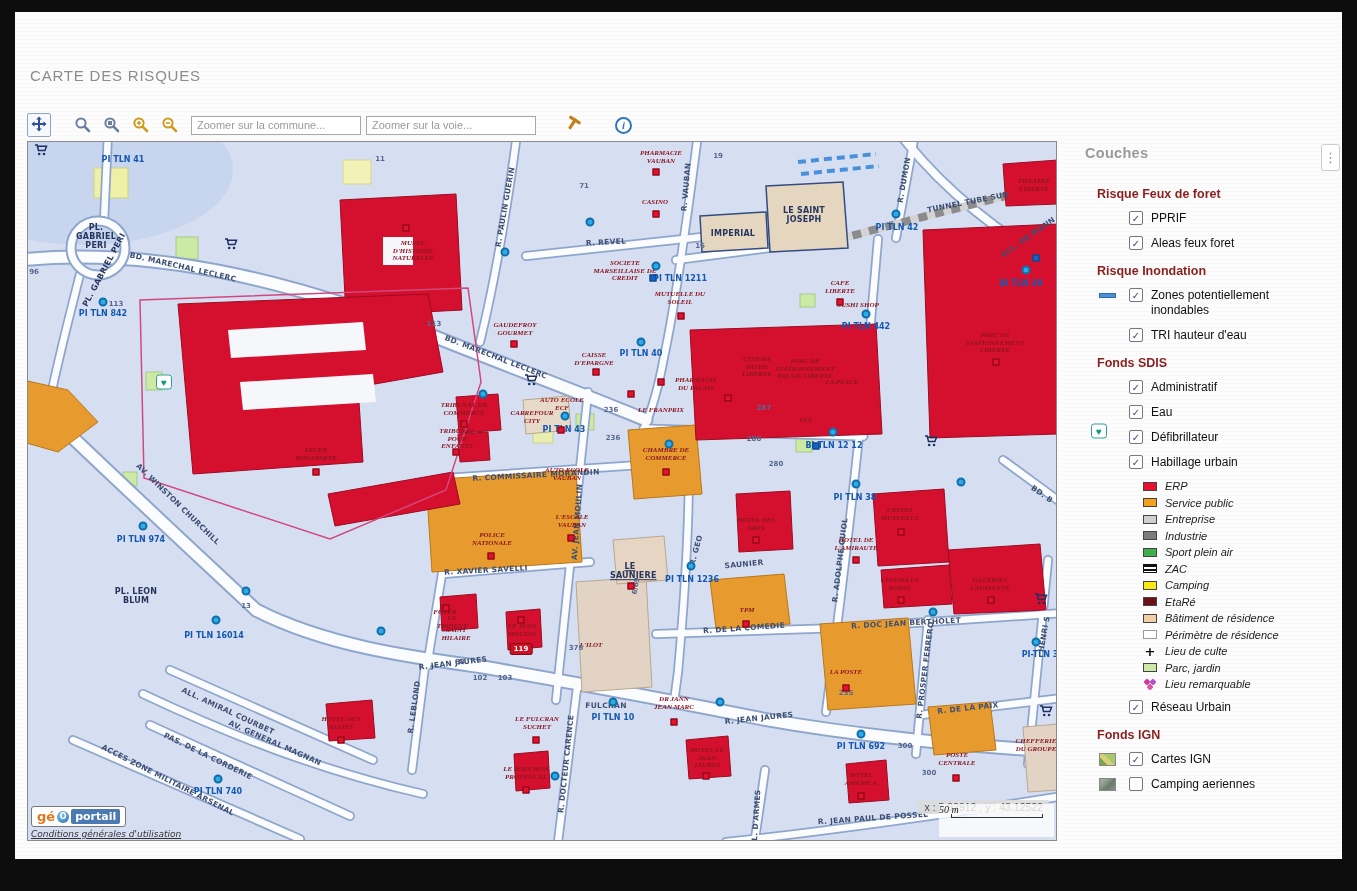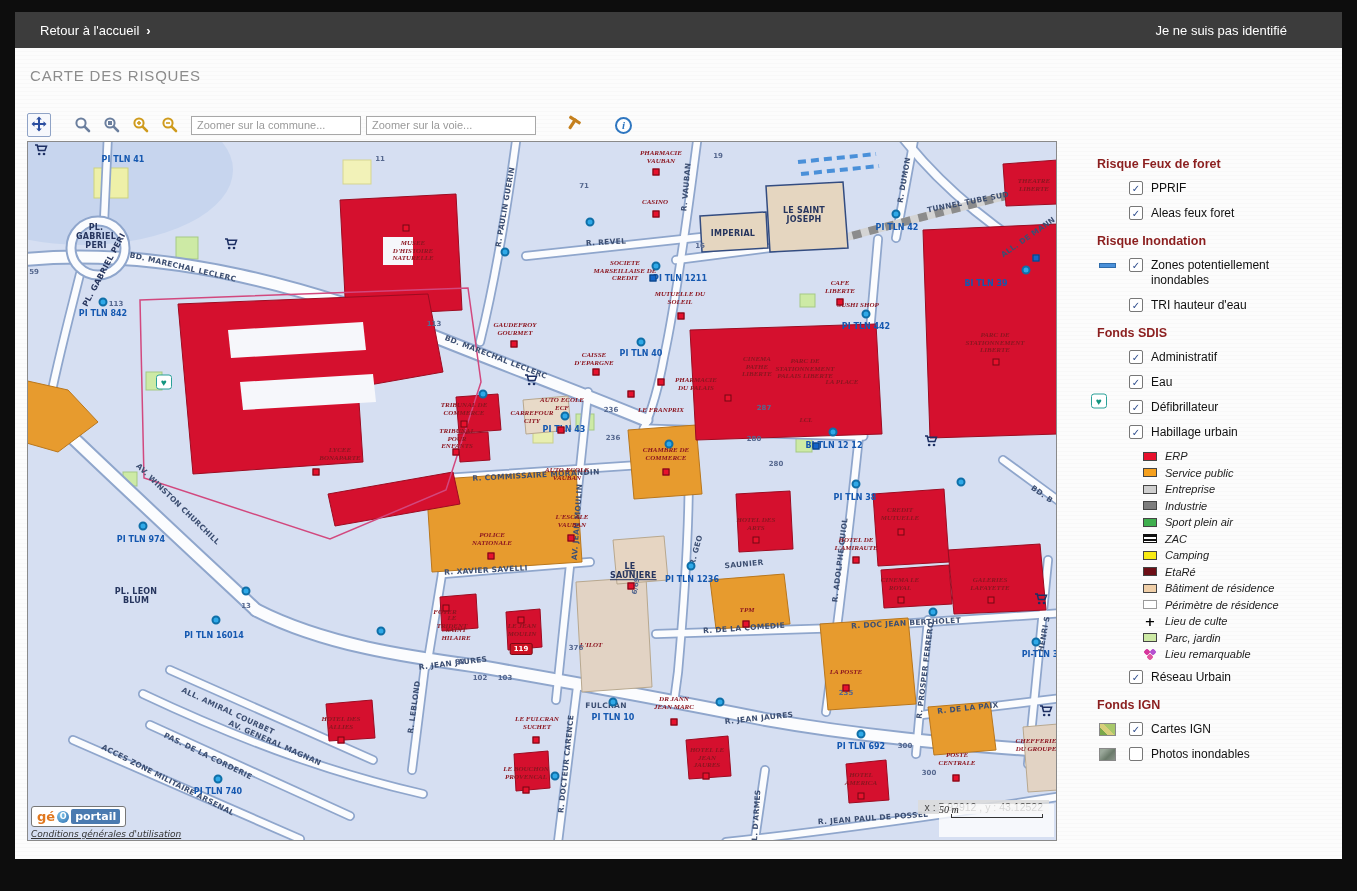--- a/index.html
+++ b/index.html
@@ -104,27 +104,20 @@
       background:radial-gradient(circle at 4px 3px,#d6359c 0 2.5px,transparent 3px),
                  radial-gradient(circle at 10px 3px,#b44fd0 0 2.5px,transparent 3px),
                  radial-gradient(circle at 7px 8px,#e0559f 0 2.5px,transparent 3px); }
 </style>
 </head>
 <body>
 
 <div class="frame">
   <div class="page">
 
-    <div class="topbar">
-      <a class="back">
-        <span>Retour à l'accueil</span>
-        <span class="chev">›</span>
-      </a>
-      <span class="user">Je ne suis pas identifié</span>
-    </div>
 
     <h1 class="title">CARTE DES RISQUES</h1>
 
     <div class="toolbar">
       <button class="tool">
         <span>
           <svg width="16" height="16" viewBox="0 0 16 16">
               <path d="M8 0.5 L10.8 3.5 H9 V7 H12.5 V5.2 L15.5 8 L12.5 10.8 V9 H9 V12.5 H10.8 L8 15.5 L5.2 12.5 H7 V9 H3.5 V10.8 L0.5 8 L3.5 5.2 V7 H7 V3.5 H5.2 Z" fill="#2b4ea0"></path>
             </svg>
         </span>
@@ -364,21 +357,21 @@
           <span class="lbl poi wrap" style="left: 729px; top: 226px; width: 48px; transform: translate(-50%, -50%);">CINEMA PATHE LIBERTE</span>
           <span class="lbl poi wrap" style="left: 777px; top: 228px; width: 78px; transform: translate(-50%, -50%);">PARC DE STATIONNEMENT PALAIS LIBERTE</span>
           <span class="lbl poi" style="left: 814px; top: 240px; transform: translate(-50%, -50%);">LA PLACE</span>
           <span class="lbl poi wrap" style="left: 967px; top: 202px; width: 70px; transform: translate(-50%, -50%);">PARC DE STATIONNEMENT LIBERTE</span>
           <span class="lbl poi wrap" style="left: 436px; top: 268px; width: 54px; transform: translate(-50%, -50%);">TRIBUNAL DE COMMERCE</span>
           <span class="lbl poi wrap" style="left: 534px; top: 263px; width: 56px; transform: translate(-50%, -50%);">AUTO ECOLE ECF</span>
           <span class="lbl poi wrap" style="left: 504px; top: 276px; width: 56px; transform: translate(-50%, -50%);">CARREFOUR CITY</span>
           <span class="lbl poi wrap" style="left: 429px; top: 298px; width: 50px; transform: translate(-50%, -50%);">TRIBUNAL POUR ENFANTS</span>
           <span class="lbl poi wrap" style="left: 668px; top: 243px; width: 52px; transform: translate(-50%, -50%);">PHARMACIE DU PALAIS</span>
           <span class="lbl poi" style="left: 778px; top: 278px; transform: translate(-50%, -50%);">LCL</span>
-          <span class="lbl poi wrap" style="left: 288px; top: 313px; width: 56px; transform: translate(-50%, -50%); margin-left: 24px;">LYCEE BONAPARTE</span>
+          <span class="lbl poi wrap" style="left: 288px; top: 313px; width: 56px; transform: translate(-50%, -50%);">LYCEE BONAPARTE</span>
           <span class="lbl poi wrap" style="left: 638px; top: 313px; width: 54px; transform: translate(-50%, -50%);">CHAMBRE DE COMMERCE</span>
           <span class="lbl poi wrap" style="left: 539px; top: 333px; width: 48px; transform: translate(-50%, -50%);">AUTO ECOLE VAUBAN</span>
           <span class="lbl poi wrap" style="left: 544px; top: 380px; width: 44px; transform: translate(-50%, -50%);">L'ESCALE VAUBAN</span>
           <span class="lbl poi wrap" style="left: 464px; top: 398px; width: 44px; transform: translate(-50%, -50%);">POLICE NATIONALE</span>
           <span class="lbl poi wrap" style="left: 728px; top: 383px; width: 44px; transform: translate(-50%, -50%);">HOTEL DES ARTS</span>
           <span class="lbl poi wrap" style="left: 872px; top: 373px; width: 44px; transform: translate(-50%, -50%);">CREDIT MUTUELLE</span>
           <span class="lbl poi wrap" style="left: 828px; top: 403px; width: 48px; transform: translate(-50%, -50%);">HOTEL DE L'AMIRAUTE</span>
           <span class="lbl poi wrap" style="left: 872px; top: 443px; width: 44px; transform: translate(-50%, -50%);">CINEMA LE ROYAL</span>
           <span class="lbl poi wrap" style="left: 962px; top: 443px; width: 48px; transform: translate(-50%, -50%);">GALERIES LAFAYETTE</span>
           <span class="lbl poi" style="left: 719px; top: 468px; transform: translate(-50%, -50%);">TPM</span>
@@ -396,21 +389,21 @@
           <span class="lbl poi wrap" style="left: 833px; top: 638px; width: 40px; transform: translate(-50%, -50%);">HOTEL AMERICA</span>
           <span class="lbl poi wrap" style="left: 929px; top: 618px; width: 40px; transform: translate(-50%, -50%);">POSTE CENTRALE</span>
           <span class="lbl poi wrap" style="left: 1008px; top: 604px; width: 44px; transform: translate(-50%, -50%);">CHEFFERIE DU GROUPE</span>
           <span class="lbl hyd" style="left: 95px; top: 17px; transform: translate(-50%, -50%);">PI TLN 41</span>
           <span class="lbl hyd" style="left: 75px; top: 171px; transform: translate(-50%, -50%);">PI TLN 842</span>
           <span class="lbl hyd" style="left: 113px; top: 397px; transform: translate(-50%, -50%);">PI TLN 974</span>
           <span class="lbl hyd" style="left: 186px; top: 493px; transform: translate(-50%, -50%);">PI TLN 16014</span>
           <span class="lbl hyd" style="left: 190px; top: 649px; transform: translate(-50%, -50%);">PI TLN 740</span>
           <span class="lbl hyd" style="left: 652px; top: 136px; transform: translate(-50%, -50%);">PI TLN 1211</span>
           <span class="lbl hyd" style="left: 869px; top: 85px; transform: translate(-50%, -50%);">PI TLN 42</span>
-          <span class="lbl hyd" style="left: 958px; top: 141px; transform: translate(-50%, -50%);">BI TLN 39</span>
+          <span class="lbl hyd" style="left: 993px; top: 141px; transform: translate(-50%, -50%);">BI TLN 39</span>
           <span class="lbl hyd" style="left: 838px; top: 184px; transform: translate(-50%, -50%);">PI TLN 442</span>
           <span class="lbl hyd" style="left: 613px; top: 211px; transform: translate(-50%, -50%);">PI TLN 40</span>
           <span class="lbl hyd" style="left: 536px; top: 287px; transform: translate(-50%, -50%);">PI TLN 43</span>
           <span class="lbl hyd" style="left: 806px; top: 303px; transform: translate(-50%, -50%);">BI TLN 12 12</span>
           <span class="lbl hyd" style="left: 827px; top: 355px; transform: translate(-50%, -50%);">PI TLN 38</span>
           <span class="lbl hyd" style="left: 664px; top: 437px; transform: translate(-50%, -50%);">PI TLN 1236</span>
           <span class="lbl hyd" style="left: 585px; top: 575px; transform: translate(-50%, -50%);">PI TLN 10</span>
           <span class="lbl hyd" style="left: 833px; top: 604px; transform: translate(-50%, -50%);">PI TLN 692</span>
           <span class="lbl hyd" style="left: 1012px; top: 512px; transform: translate(-50%, -50%);">PI-TLN 3</span>
           <span class="lbl num" style="left: 352px; top: 17px; transform: translate(-50%, -50%);">11</span>
@@ -426,21 +419,21 @@
           <span class="lbl num" style="left: 748px; top: 322px; transform: translate(-50%, -50%);">280</span>
           <span class="lbl num" style="left: 608px; top: 444px; transform: translate(-50%, -50%) rotate(-80deg);">6/69</span>
           <span class="lbl num" style="left: 548px; top: 506px; transform: translate(-50%, -50%);">376</span>
           <span class="lbl num" style="left: 432px; top: 520px; transform: translate(-50%, -50%);">88</span>
           <span class="lbl num" style="left: 452px; top: 536px; transform: translate(-50%, -50%);">102</span>
           <span class="lbl num" style="left: 477px; top: 536px; transform: translate(-50%, -50%);">103</span>
           <span class="lbl num" style="left: 218px; top: 464px; transform: translate(-50%, -50%);">13</span>
           <span class="lbl num" style="left: 818px; top: 551px; transform: translate(-50%, -50%);">235</span>
           <span class="lbl num" style="left: 877px; top: 604px; transform: translate(-50%, -50%);">300</span>
           <span class="lbl num" style="left: 901px; top: 631px; transform: translate(-50%, -50%);">300</span>
-          <span class="lbl num" style="left: 6px; top: 130px; transform: translate(-50%, -50%);">59</span>
+          <span class="lbl num" style="left: 6px; top: 130px; transform: translate(-50%, -50%);">96</span>
           <span class="rbadge" style="left: 493px; top: 507px;">119</span>
           <span class="dot" style="left: 75px; top: 160px;"></span>
           <span class="dot" style="left: 115px; top: 384px;"></span>
           <span class="dot" style="left: 188px; top: 478px;"></span>
           <span class="dot" style="left: 190px; top: 637px;"></span>
           <span class="dot" style="left: 218px; top: 449px;"></span>
           <span class="dot" style="left: 353px; top: 489px;"></span>
           <span class="dot" style="left: 455px; top: 252px;"></span>
           <span class="dot" style="left: 477px; top: 110px;"></span>
           <span class="dot" style="left: 562px; top: 80px;"></span>
@@ -539,20 +532,24 @@
       </div>
       <div class="geologo">
         <span class="g1">gé</span>
         <span class="globe">O</span>
         <span class="g2">portail</span>
       </div>
       <a class="terms">Conditions générales d'utilisation</a>
     </div>
 
     <aside class="panel">
+      <div class="panel-head">
+        <span class="panel-title">Couches</span>
+        <button class="panel-menu">⋮</button>
+      </div>
       <div id="layers-list">
           <div class="layer-group">Risque Feux de foret</div>
           <div class="layer-row">
             <span class="cb">✓</span>
             <span class="llabel">PPRIF</span>
           </div>
           <div class="layer-row">
             <span class="cb">✓</span>
             <span class="llabel">Aleas feux foret</span>
           </div>
@@ -644,19 +641,19 @@
           </div>
           <div class="layer-group">Fonds IGN</div>
           <div class="layer-row">
             <span class="licon map-thumb"></span>
             <span class="cb">✓</span>
             <span class="llabel">Cartes IGN</span>
           </div>
           <div class="layer-row">
             <span class="licon photo-thumb"></span>
             <span class="cb"></span>
-            <span class="llabel">Photos inondables</span>
+            <span class="llabel">Camping aeriennes</span>
           </div>
         </div>
     </aside>
 
   </div>
 </div>
 
 </body></html>

